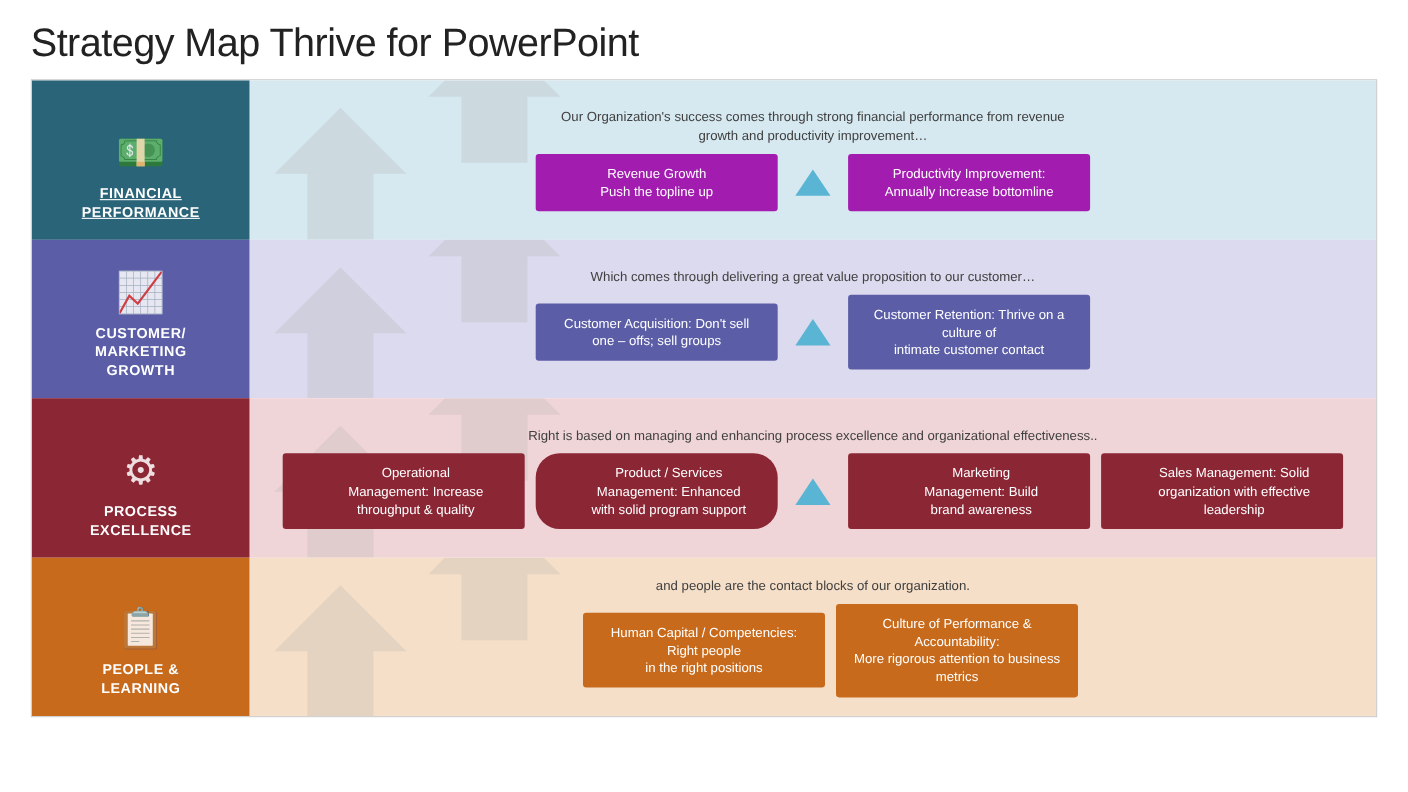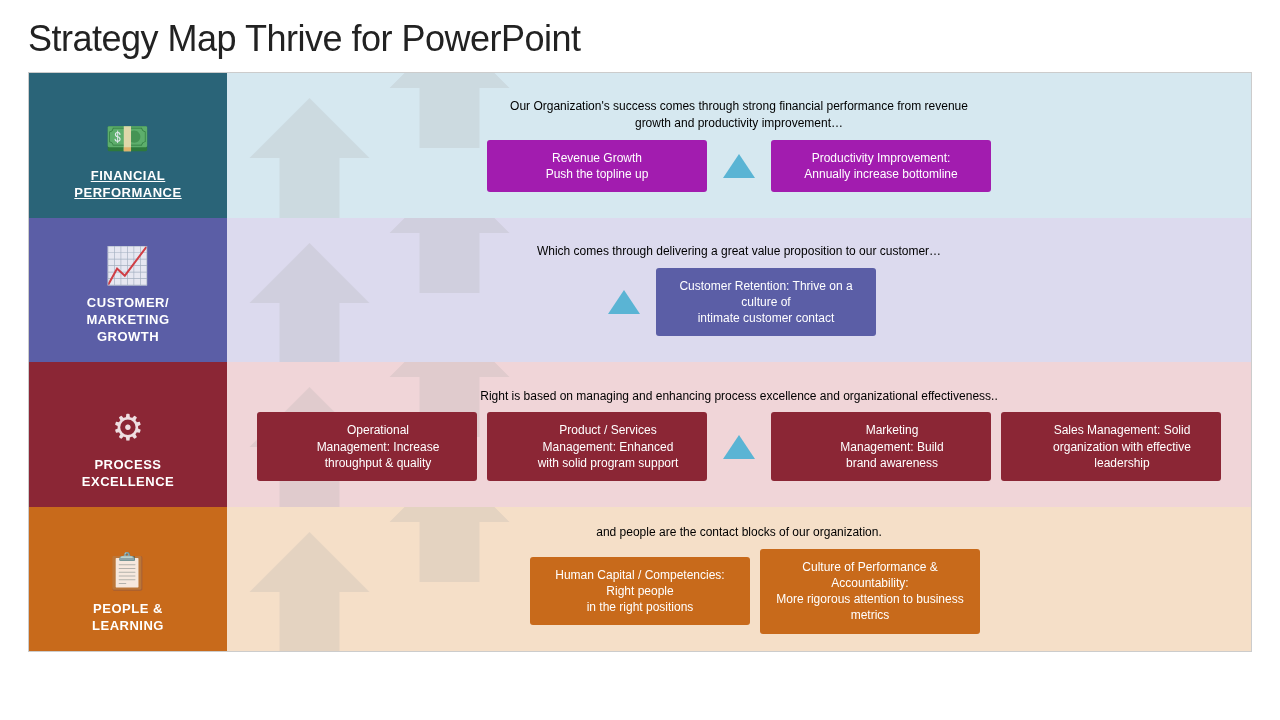--- a/index.html
+++ b/index.html
@@ -78,21 +78,21 @@
       justify-content: center;
       padding: 8px 18px 8px 18px;
     }
     .row-financial { background: #d6e8f0; }
     .row-customer  { background: #dcdaee; }
     .row-process   { background: #f0d5d8; }
     .row-people    { background: #f5dfc8; }
 
     .row-description {
       font-size: 12px;
-      color: #000000;
+      color: #404040;
       text-align: center;
       margin-bottom: 8px;
       line-height: 1.4;
     }
     .row-cards {
       display: flex;
       gap: 10px;
       align-items: center;
       justify-content: center;
     }
@@ -184,38 +184,40 @@
         </div>
         <div class="row row-customer">
           <div class="bg-arrows">
             <svg width="100%" height="100%" style="position: absolute; top: 0px; left: 0px; opacity: 0.22;">
               <polygon points="60,10 100,50 60,90 60,70 20,70 20,30 60,30" fill="#aaa" transform="rotate(-90, 80, 50) scale(1.5) translate(-30,-15)"></polygon>
               <polygon points="200,10 240,50 200,90 200,70 160,70 160,30 200,30" fill="#aaa" transform="rotate(-90, 220, 50) scale(1.5) translate(-30,-15)"></polygon>
             </svg>
           </div>
           <div class="row-description" style="white-space: pre-line;">Which comes through delivering a great value proposition to our customer…</div>
           <div class="row-cards">
+            <div class="card card-customer" style="white-space: pre-line;">Customer Acquisition: Don't sell
+one – offs; sell groups</div>
             <div class="arrow-up"></div>
             <div class="card card-customer" style="white-space: pre-line;">Customer Retention: Thrive on a culture of
 intimate customer contact</div>
           </div>
         </div>
         <div class="row row-process">
           <div class="bg-arrows">
             <svg width="100%" height="100%" style="position: absolute; top: 0px; left: 0px; opacity: 0.22;">
               <polygon points="60,10 100,50 60,90 60,70 20,70 20,30 60,30" fill="#aaa" transform="rotate(-90, 80, 50) scale(1.5) translate(-30,-15)"></polygon>
               <polygon points="200,10 240,50 200,90 200,70 160,70 160,30 200,30" fill="#aaa" transform="rotate(-90, 220, 50) scale(1.5) translate(-30,-15)"></polygon>
             </svg>
           </div>
           <div class="row-description" style="white-space: pre-line;">Right is based on managing and enhancing process excellence and organizational effectiveness..</div>
           <div class="row-cards">
             <div class="card card-process" style="white-space: pre-line;">Operational
 Management: Increase
 throughput &amp; quality</div>
-            <div class="card card-process" style="white-space: pre-line;">Product / Services
+            <div class="card card-process" style="white-space: pre-line; border-radius: 22px;">Product / Services
 Management: Enhanced
 with solid program support</div>
             <div class="arrow-up"></div>
             <div class="card card-process" style="white-space: pre-line;">Marketing
 Management: Build
 brand awareness</div>
             <div class="card card-process" style="white-space: pre-line;">Sales Management: Solid
 organization with effective
 leadership</div>
           </div>

